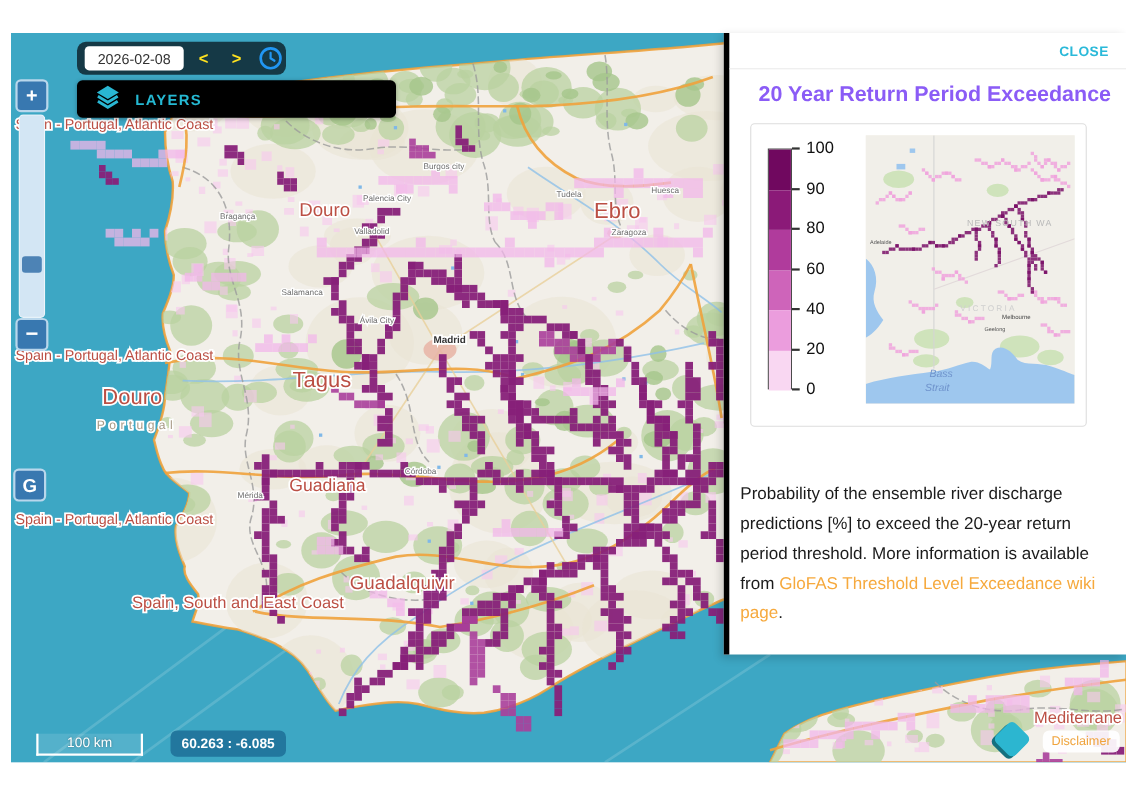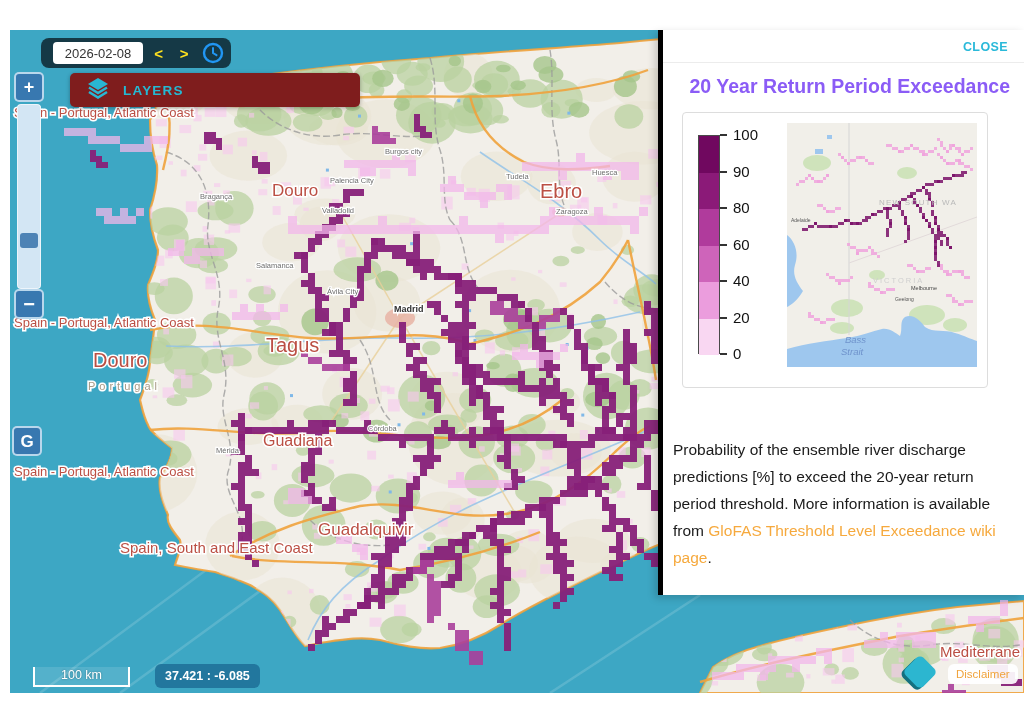--- a/index.html
+++ b/index.html
@@ -6,33 +6,33 @@
   html,body { width:1024px; height:720px; background:#fff; overflow:hidden;
               font-family:"Liberation Sans", sans-serif; }
   #app { position:relative; width:1024px; height:720px; }
 
   
   #map { position:absolute; left:10px; top:30px; width:1014px; height:663px;
          background:#3da7c4; overflow:hidden; }
   #map svg { display:block; }
 
   
-  .date-bar { position:absolute; left:41px; top:38px; width:190px; height:30px;
+  .date-bar { position:absolute; left:70px; top:38px; width:190px; height:30px;
               background:rgba(16,42,52,.88); border-radius:8px; z-index:5;
-              display:flex; align-items:center; padding:0 7px; }
+              display:flex; align-items:center; padding:0 2px; }
   .date-input { width:90px; height:22px; border:none; border-radius:4px; background:#fff;
                 font-family:"Liberation Sans",sans-serif; font-size:13px; color:#333;
                 text-align:center; margin-left:5px; }
   .chev { background:none; border:none; color:#ffe21f; font-weight:bold; font-size:15px;
           cursor:pointer; width:24px; margin-left:6px; line-height:1; }
   .clock-btn { background:none; border:none; margin-left:8px; cursor:pointer; height:22px; }
 
   
   .layers-btn { position:absolute; left:70px; top:73px; width:290px; height:34px;
-                background:#7f1d1d; border-radius:5px; z-index:4;
+                background:#000000; border-radius:5px; z-index:4;
                 box-shadow:0 1px 4px rgba(0,0,0,.3); display:flex; align-items:center;
                 padding-left:16px; cursor:pointer; }
   .layers-label { color:#25b9d3; font-weight:bold; font-size:13.5px; letter-spacing:1.2px;
                   margin-left:13px; }
 
   
   .zbtn { position:absolute; width:30px; height:30px; background:#3878b0; color:#fff;
           border:2px solid rgba(200,225,243,.9); border-radius:5px; font-size:18px;
           font-weight:bold; z-index:5; cursor:pointer; line-height:1;
           font-family:"Liberation Sans",sans-serif; }
@@ -1712,21 +1712,21 @@
   </div>
 
   <button class="zbtn" id="zoom-in">+</button>
   <div class="zoom-track">
     <div class="zoom-handle"></div>
   </div>
   <button class="zbtn" id="zoom-out">−</button>
   <button class="zbtn" id="g-btn">G</button>
 
   <div class="scale-bar">100 km</div>
-  <div class="coords">37.421 : -6.085</div>
+  <div class="coords">60.263 : -6.085</div>
   <div class="diamond-marker">
     <span>
       <svg width="46" height="46" viewBox="0 0 46 46">
         <g transform="translate(23,23)">
           <rect x="-13" y="-9" width="25" height="25" rx="5" transform="rotate(45)" fill="#14707f"></rect>
           <rect x="-12.5" y="-12.5" width="25" height="25" rx="5" transform="rotate(45)" fill="#2cb6d0"></rect>
         </g>
       </svg>
     </span>
   </div>

